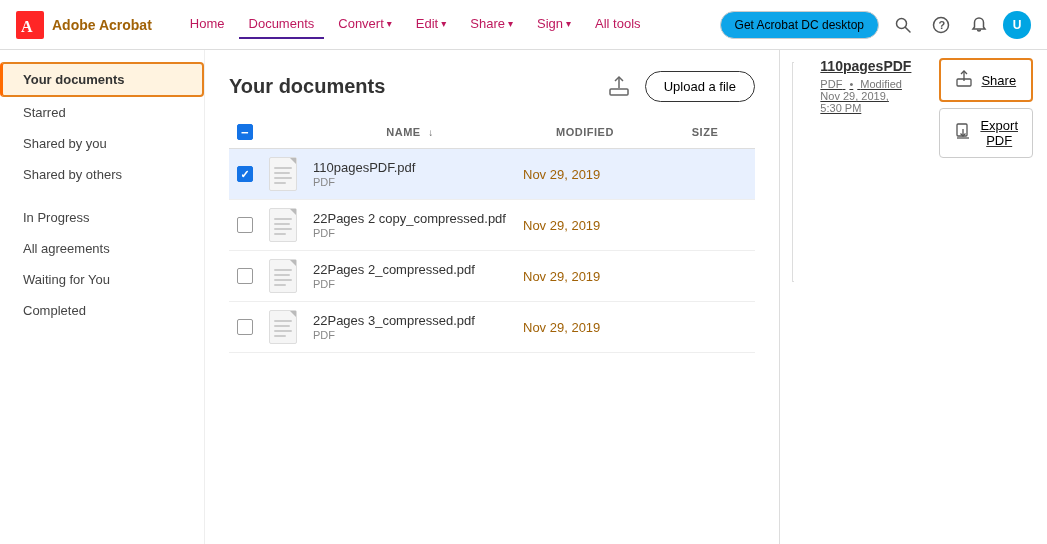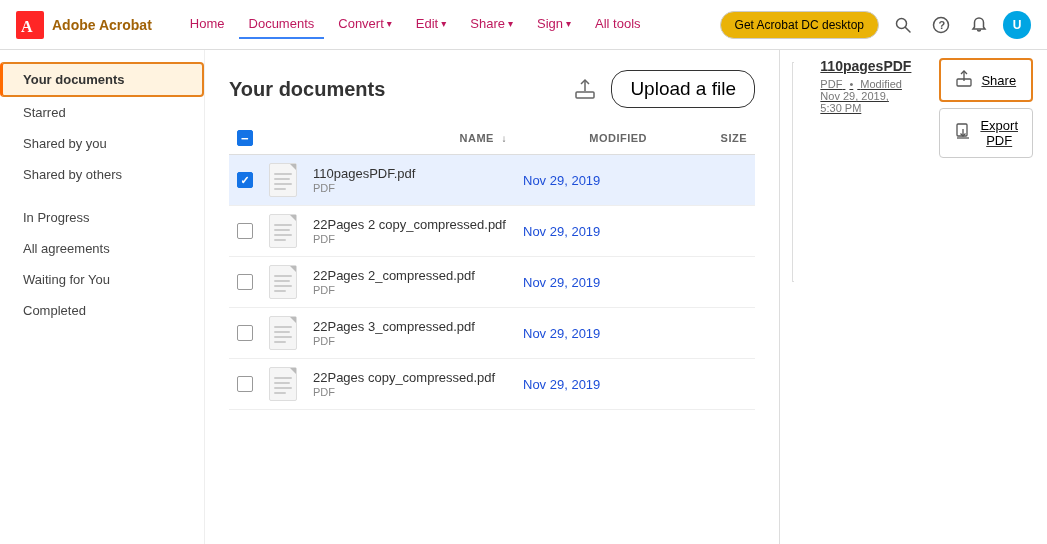--- a/index.html
+++ b/index.html
@@ -10,24 +10,24 @@
       display: flex; align-items: center; height: 50px; border-bottom: 1px solid #ddd; padding: 0 16px; gap: 20px;
     }
     .logo-area { display: flex; align-items: center; gap: 8px; margin-right: 8px; }
     .logo-icon { width: 28px; height: 28px; }
     .logo-text { font-weight: 600; font-size: 14px; color: #a16207; }
     .nav-items { display: flex; align-items: center; gap: 4px; flex: 1; }
     .nav-item {
       padding: 6px 10px; font-size: 13px; color: #be185d; cursor: pointer; display: flex; align-items: center; gap: 3px;
       text-decoration: none; border-bottom: 2px solid transparent;
     }
-    .nav-item.active { border-bottom: 2px solid #3b82f6; }
+    .nav-item.active { border-bottom: 2px solid #4c1d95; }
     .nav-right { display: flex; align-items: center; gap: 10px; }
     .btn-get-desktop {
-      border: 1px solid #ccc; background: #eab308; padding: 6px 14px; border-radius: 16px; font-size: 12px; cursor: pointer; white-space: nowrap;
+      border: 1px solid #ccc; background: #0ea5e9; padding: 6px 14px; border-radius: 16px; font-size: 12px; cursor: pointer; white-space: nowrap;
     }
     .icon-btn { width: 28px; height: 28px; display: flex; align-items: center; justify-content: center; cursor: pointer; color: #555; font-size: 16px; }
     .avatar { width: 28px; height: 28px; border-radius: 50%; background: #00a5e3; display: flex; align-items: center; justify-content: center; color: #fff; font-size: 12px; font-weight: bold; }
 
     
     .main-layout { display: flex; height: calc(544px - 50px); }
 
     
     .sidebar { width: 205px; border-right: 1px solid #eee; padding: 12px 0; flex-shrink: 0; overflow-y: auto; }
     .sidebar-item {
@@ -36,27 +36,27 @@
     }
     .sidebar-item.active { background: #fff3e0; border-left: 3px solid #ff6b00; font-weight: 600; color: #333; }
     .sidebar-see-more { padding: 8px 20px; color: #0070ba; font-size: 13px; cursor: pointer; }
 
     
     .content { flex: 1; overflow-y: auto; padding: 20px 24px; }
     .content-header { display: flex; align-items: center; margin-bottom: 16px; gap: 10px; }
     .content-title { font-size: 20px; font-weight: 600; flex: 1; }
     .upload-icon-btn { width: 32px; height: 32px; display: flex; align-items: center; justify-content: center; cursor: pointer; color: #666; }
     .upload-btn {
-      border: 1px solid #333; background: #fff; padding: 7px 18px; border-radius: 16px; font-size: 19px; font-weight: 500; cursor: pointer;
+      border: 1px solid #333; background: #fff; padding: 7px 18px; border-radius: 16px; font-size: 13px; font-weight: 500; cursor: pointer;
     }
 
     
     .file-table { width: 100%; border-collapse: collapse; }
     .file-table th {
-      text-align: right; font-size: 11px; font-weight: 600; color: #666; letter-spacing: 0.5px;
+      text-align: center; font-size: 11px; font-weight: 600; color: #666; letter-spacing: 0.5px;
       border-bottom: 1px solid #ddd; padding: 6px 8px 8px; text-transform: uppercase;
     }
     .file-table td { padding: 8px 8px; border-bottom: 1px solid #eee; vertical-align: middle; }
     .file-table tr.selected td { background: #e8f0fe; margin-left: 40px; }
     .checkbox-cell { width: 32px; }
     .file-checkbox {
       width: 16px; height: 16px; border: 1.5px solid #999; border-radius: 2px; cursor: pointer;
       display: flex; align-items: center; justify-content: center; background: #fff;
     }
     .file-checkbox.checked { background: #1473e6; border-color: #1473e6; }
@@ -72,21 +72,21 @@
       content: ''; position: absolute; top: 0; right: 0; width: 0; height: 0;
       border-style: solid; border-width: 0 6px 6px 0; border-color: transparent #bbb transparent transparent;
     }
     .file-lines { display: flex; flex-direction: column; gap: 3px; padding: 6px 4px 4px; }
     .file-line { height: 2px; background: #ccc; border-radius: 1px; }
     .file-line.short { width: 12px; }
     .file-line.medium { width: 16px; }
     .file-line.long { width: 18px; }
     .file-name { font-size: 13px; font-weight: 500; color: #333; }
     .file-type { font-size: 11px; color: #888; margin-top: 1px; }
-    .file-date { font-size: 13px; color: #1d4ed8; }
+    .file-date { font-size: 13px; color: #a16207; }
     .col-modified { width: 140px; }
     .col-size { width: 100px; }
 
     
     .preview-panel { width: 268px; border-left: 1px solid #ddd; display: flex; flex-direction: row; flex-shrink: 0; overflow-y: auto; text-decoration: underline; }
     .preview-img {
       margin: 12px; border: 1px solid #ddd; background: #f9f9f9; height: 220px;
       display: flex; align-items: center; justify-content: center; overflow: hidden;
     }
     .preview-doc {
@@ -316,41 +316,20 @@
             </div>
           </td>
           <td>
             <div class="file-name">22Pages 3_compressed.pdf</div>
             <div class="file-type">PDF</div>
           </td>
           <td class="file-date col-modified">Nov 29, 2019</td>
           <td class="col-size"></td>
         </tr>
 
-        <tr>
-          <td class="checkbox-cell">
-            <div class="file-checkbox"></div>
-          </td>
-          <td class="file-icon-cell">
-            <div class="file-icon">
-              <div class="file-lines">
-                <div class="file-line long"></div>
-                <div class="file-line medium"></div>
-                <div class="file-line long"></div>
-                <div class="file-line short"></div>
-              </div>
-            </div>
-          </td>
-          <td>
-            <div class="file-name">22Pages copy_compressed.pdf</div>
-            <div class="file-type">PDF</div>
-          </td>
-          <td class="file-date col-modified">Nov 29, 2019</td>
-          <td class="col-size"></td>
-        </tr>
       </tbody>
     </table>
   </div>
 
   <div class="preview-panel">
 
     <div class="preview-img">
 
       <div class="preview-doc">
         <div class="preview-doc-line title medium" style="width:70%; margin-bottom:4px;"></div>

